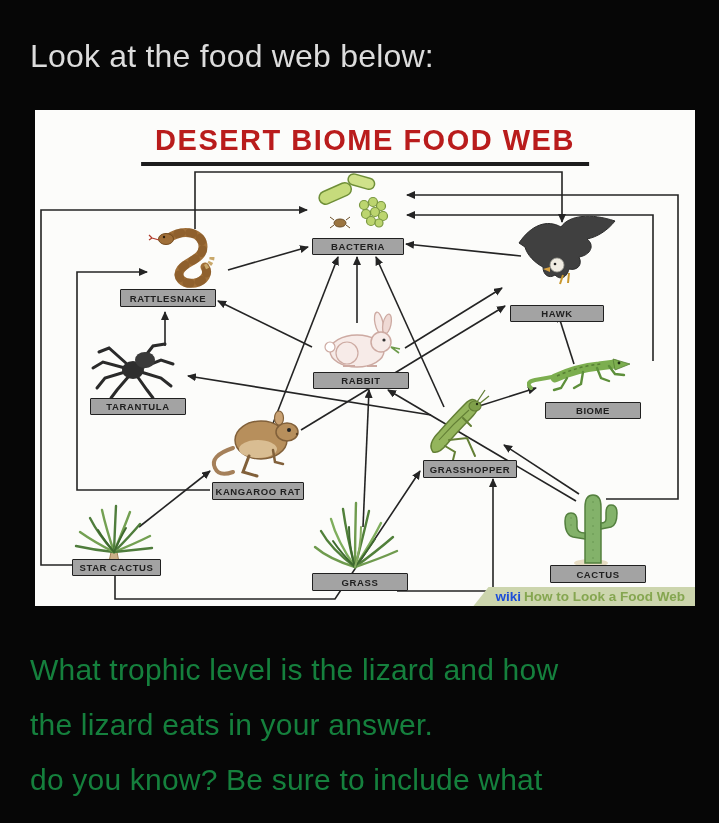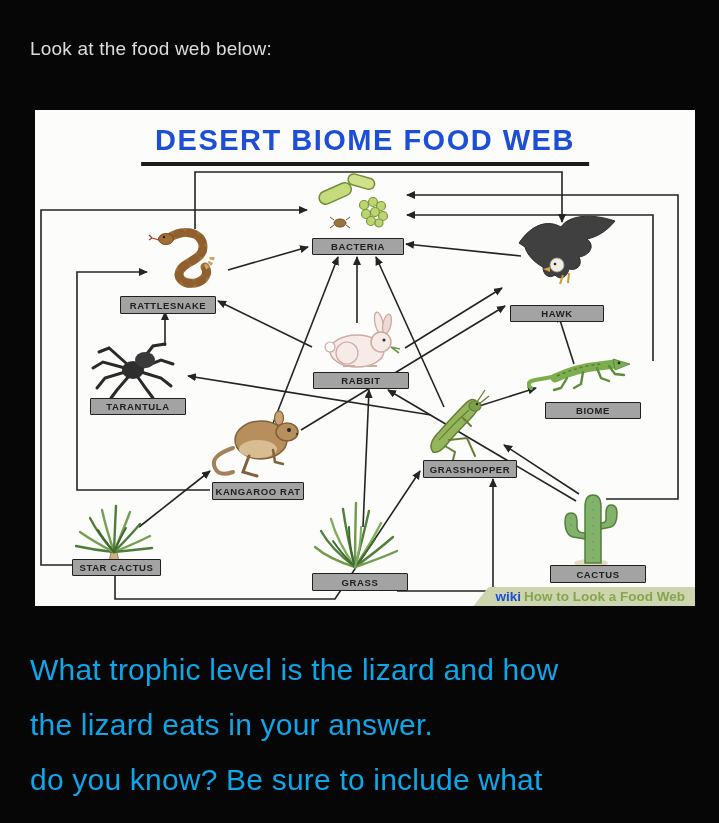--- a/index.html
+++ b/index.html
@@ -1,37 +1,37 @@
 <!DOCTYPE html>
 <html><head>
 <meta charset="utf-8">
 <style>
   html,body{margin:0;padding:0;background:#060606;}
   .screen{position:relative;width:719px;height:823px;background:#060606;overflow:hidden;
           font-family:"Liberation Sans",sans-serif;}
-  .prompt{position:absolute;left:30px;top:38px;font-size:19px;font-weight:400;
+  .prompt{position:absolute;left:30px;top:38px;font-size:32px;font-weight:400;
           color:#dcdcdc;letter-spacing:.2px;}
   .panel{position:absolute;left:35px;top:110px;width:660px;height:496px;background:#fcfcfa;}
   .fw-title{position:absolute;top:14px;left:50%;transform:translateX(-50%);
-            font-size:29px;font-weight:700;letter-spacing:1.5px;color:#1d4ed8;
+            font-size:29px;font-weight:700;letter-spacing:1.5px;color:#b91c1c;
             border-bottom:4px solid #1c1c1c;padding:0 14px 5px;white-space:nowrap;}
   .edges{position:absolute;left:0;top:0;width:660px;height:496px;}
   .node-icon{position:absolute;pointer-events:none;}
   .node-label{position:absolute;display:flex;align-items:center;justify-content:center;
               background:#a3a3a3;border:1.6px solid #202020;border-radius:1px;
               font-size:9.5px;font-weight:700;letter-spacing:.6px;color:#202020;
               white-space:nowrap;}
   .watermark{position:absolute;right:0;bottom:0;height:19px;padding:0 10px 0 22px;
              background:#ccd5ad;display:flex;align-items:center;gap:3px;
              clip-path:polygon(15px 0,100% 0,100% 100%,0 100%);
              font-size:13.5px;font-weight:700;}
   .wm-brand{color:#1d4ed8;}
   .wm-caption{color:#85a650;}
   .question{position:absolute;left:30px;top:642px;font-size:30px;font-weight:400;
-            color:#0ea5e9;line-height:55px;letter-spacing:.2px;}
+            color:#15803d;line-height:55px;letter-spacing:.2px;}
 </style>
 </head>
 <body>
 
 <div class="screen">
 
   <div class="prompt">Look at the food web below:</div>
 
   <div class="panel">
     <div class="fw-title">DESERT BIOME FOOD WEB</div>
@@ -88,21 +88,21 @@
           </svg></div>
         <div class="node-label" style="left: 277px; top: 128px; width: 90px; height: 15px;">BACTERIA</div>
         <div class="node-icon" style="left: 110px; top: 113px;"><svg viewBox="0 0 80 80" width="80" height="80">
     <path d="M22 16 C40 4 58 10 58 24 C58 36 42 38 36 46 C30 54 38 62 50 60 C60 58 64 50 60 44" fill="none" stroke="#a06f38" stroke-width="9" stroke-linecap="round"></path>
     <path d="M22 16 C40 4 58 10 58 24 C58 36 42 38 36 46 C30 54 38 62 50 60 C60 58 64 50 60 44" fill="none" stroke="#754c1f" stroke-width="9" stroke-linecap="round" stroke-dasharray="3 9" opacity="0.4"></path>
     <ellipse cx="21" cy="16" rx="7.5" ry="5.5" fill="#a06f38" stroke="#754c1f" stroke-width="1"></ellipse>
     <circle cx="19" cy="14" r="1.2" fill="#2c1d0d"></circle>
     <path d="M14 17 L7 15 M7 15 L4 12 M7 15 L4 17" stroke="#b03a2a" stroke-width="1.2" fill="none"></path>
     <path d="M60 44 q7 -3 7 -10" stroke="#c9a86a" stroke-width="5" fill="none" stroke-dasharray="3 2"></path>
           </svg></div>
-        <div class="node-label" style="left: 85px; top: 186px; width: 94px; height: 16px;">RATTLESNAKE</div>
+        <div class="node-label" style="left: 85px; top: 179px; width: 94px; height: 16px;">RATTLESNAKE</div>
         <div class="node-icon" style="left: 482px; top: 103px;"><svg viewBox="0 0 100 90" width="100" height="90">
     <path d="M2 30 C14 12 30 6 44 14 C52 2 74 0 98 8 C90 18 80 24 70 26 C78 32 74 42 62 44 C66 52 60 58 52 56 C50 64 44 68 38 62 C32 66 26 62 26 54 C18 50 10 42 8 34 Z" fill="#404040" stroke="#2b2b2b" stroke-width="1"></path>
     <circle cx="40" cy="52" r="7" fill="#f0ece2" stroke="#9b9b92" stroke-width="0.8"></circle>
     <circle cx="38" cy="51" r="1.3" fill="#222"></circle>
     <path d="M33 54 l-7 2 l7 3 z" fill="#d7a13f"></path>
     <path d="M46 62 l-3 9 M52 60 l-1 10" stroke="#c9982f" stroke-width="2" fill="none"></path>
           </svg></div>
         <div class="node-label" style="left: 475px; top: 195px; width: 92px; height: 15px;">HAWK</div>
         <div class="node-icon" style="left: 54px; top: 220px;"><svg viewBox="0 0 88 72" width="88" height="72">
     <g fill="none" stroke="#2a2a2a" stroke-width="3" stroke-linecap="round">

